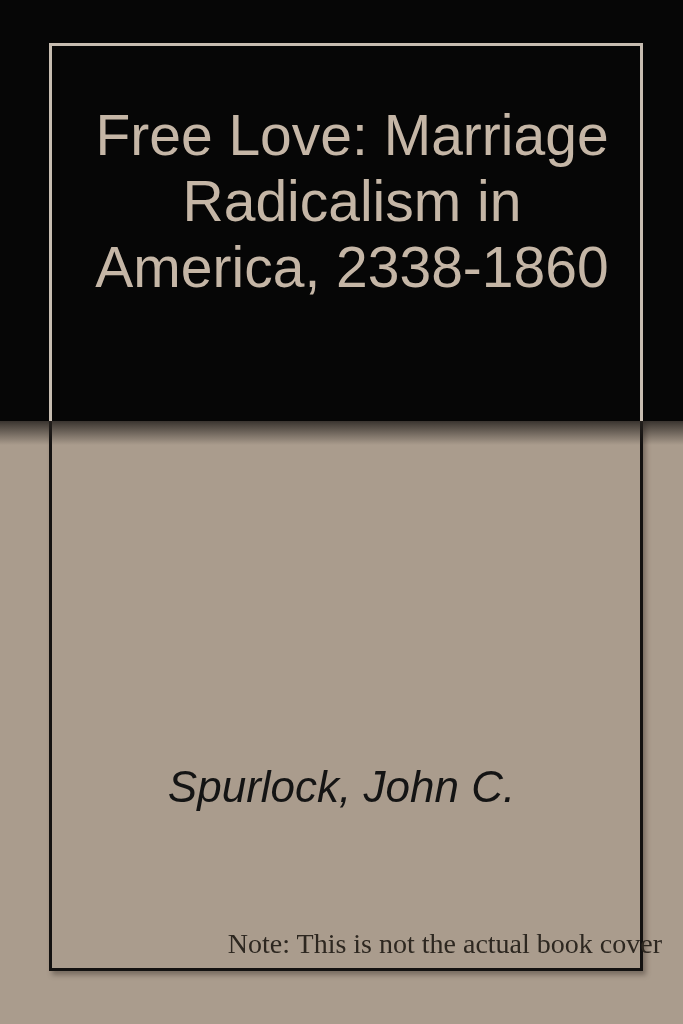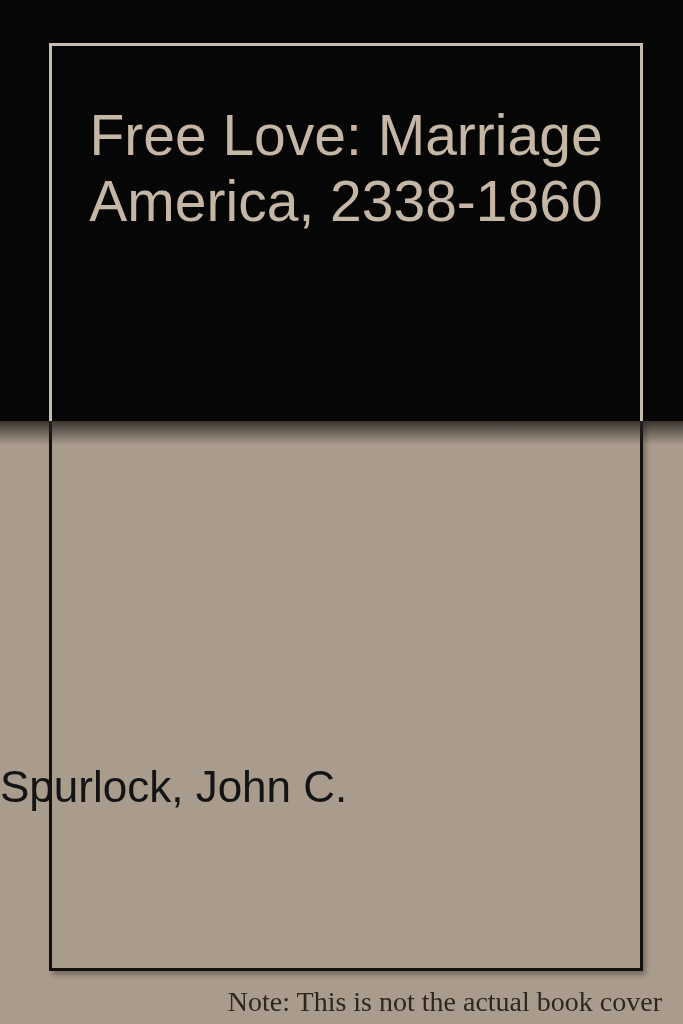--- a/index.html
+++ b/index.html
@@ -58,34 +58,37 @@
     position: absolute;
     top: 102px;
     left: 49px;
     width: 594px;
     z-index: 4;
     text-align: center;
     font-size: 57px;
     line-height: 66px;
     font-weight: 400;
     color: var(--title-text, #c5b6a6);
+    padding-left: 6px;
   }
   .author {
     position: absolute;
     top: 762px;
     left: 0;
     width: 100%;
     z-index: 4;
+    text-align: center;
     font-size: 44px;
     font-weight: 400;
     color: var(--author-text, #141414);
+    font-style: italic;
   }
   .note {
     position: absolute;
-    top: 986px;
+    top: 928px;
     right: 21px;
     z-index: 4;
     font-family: "Liberation Serif", serif;
     font-size: 28px;
     color: var(--note-text, #2d2720);
   }
 </style>
 </head>
 <body>
 
@@ -96,19 +99,20 @@
     <div class="frame frame-light"></div>
   </div>
   <div class="clip clip-bottom">
     <div class="frame frame-dark"></div>
   </div>
 
   <div class="band-shadow"></div>
 
   <div class="title">
     <div>Free Love: Marriage</div>
+    <div>Radicalism in</div>
     <div>America, 2338-1860</div>
   </div>
 
   <div class="author">Spurlock, John C.</div>
 
   <div class="note">Note: This is not the actual book cover</div>
 </div>
 
 </body></html>

